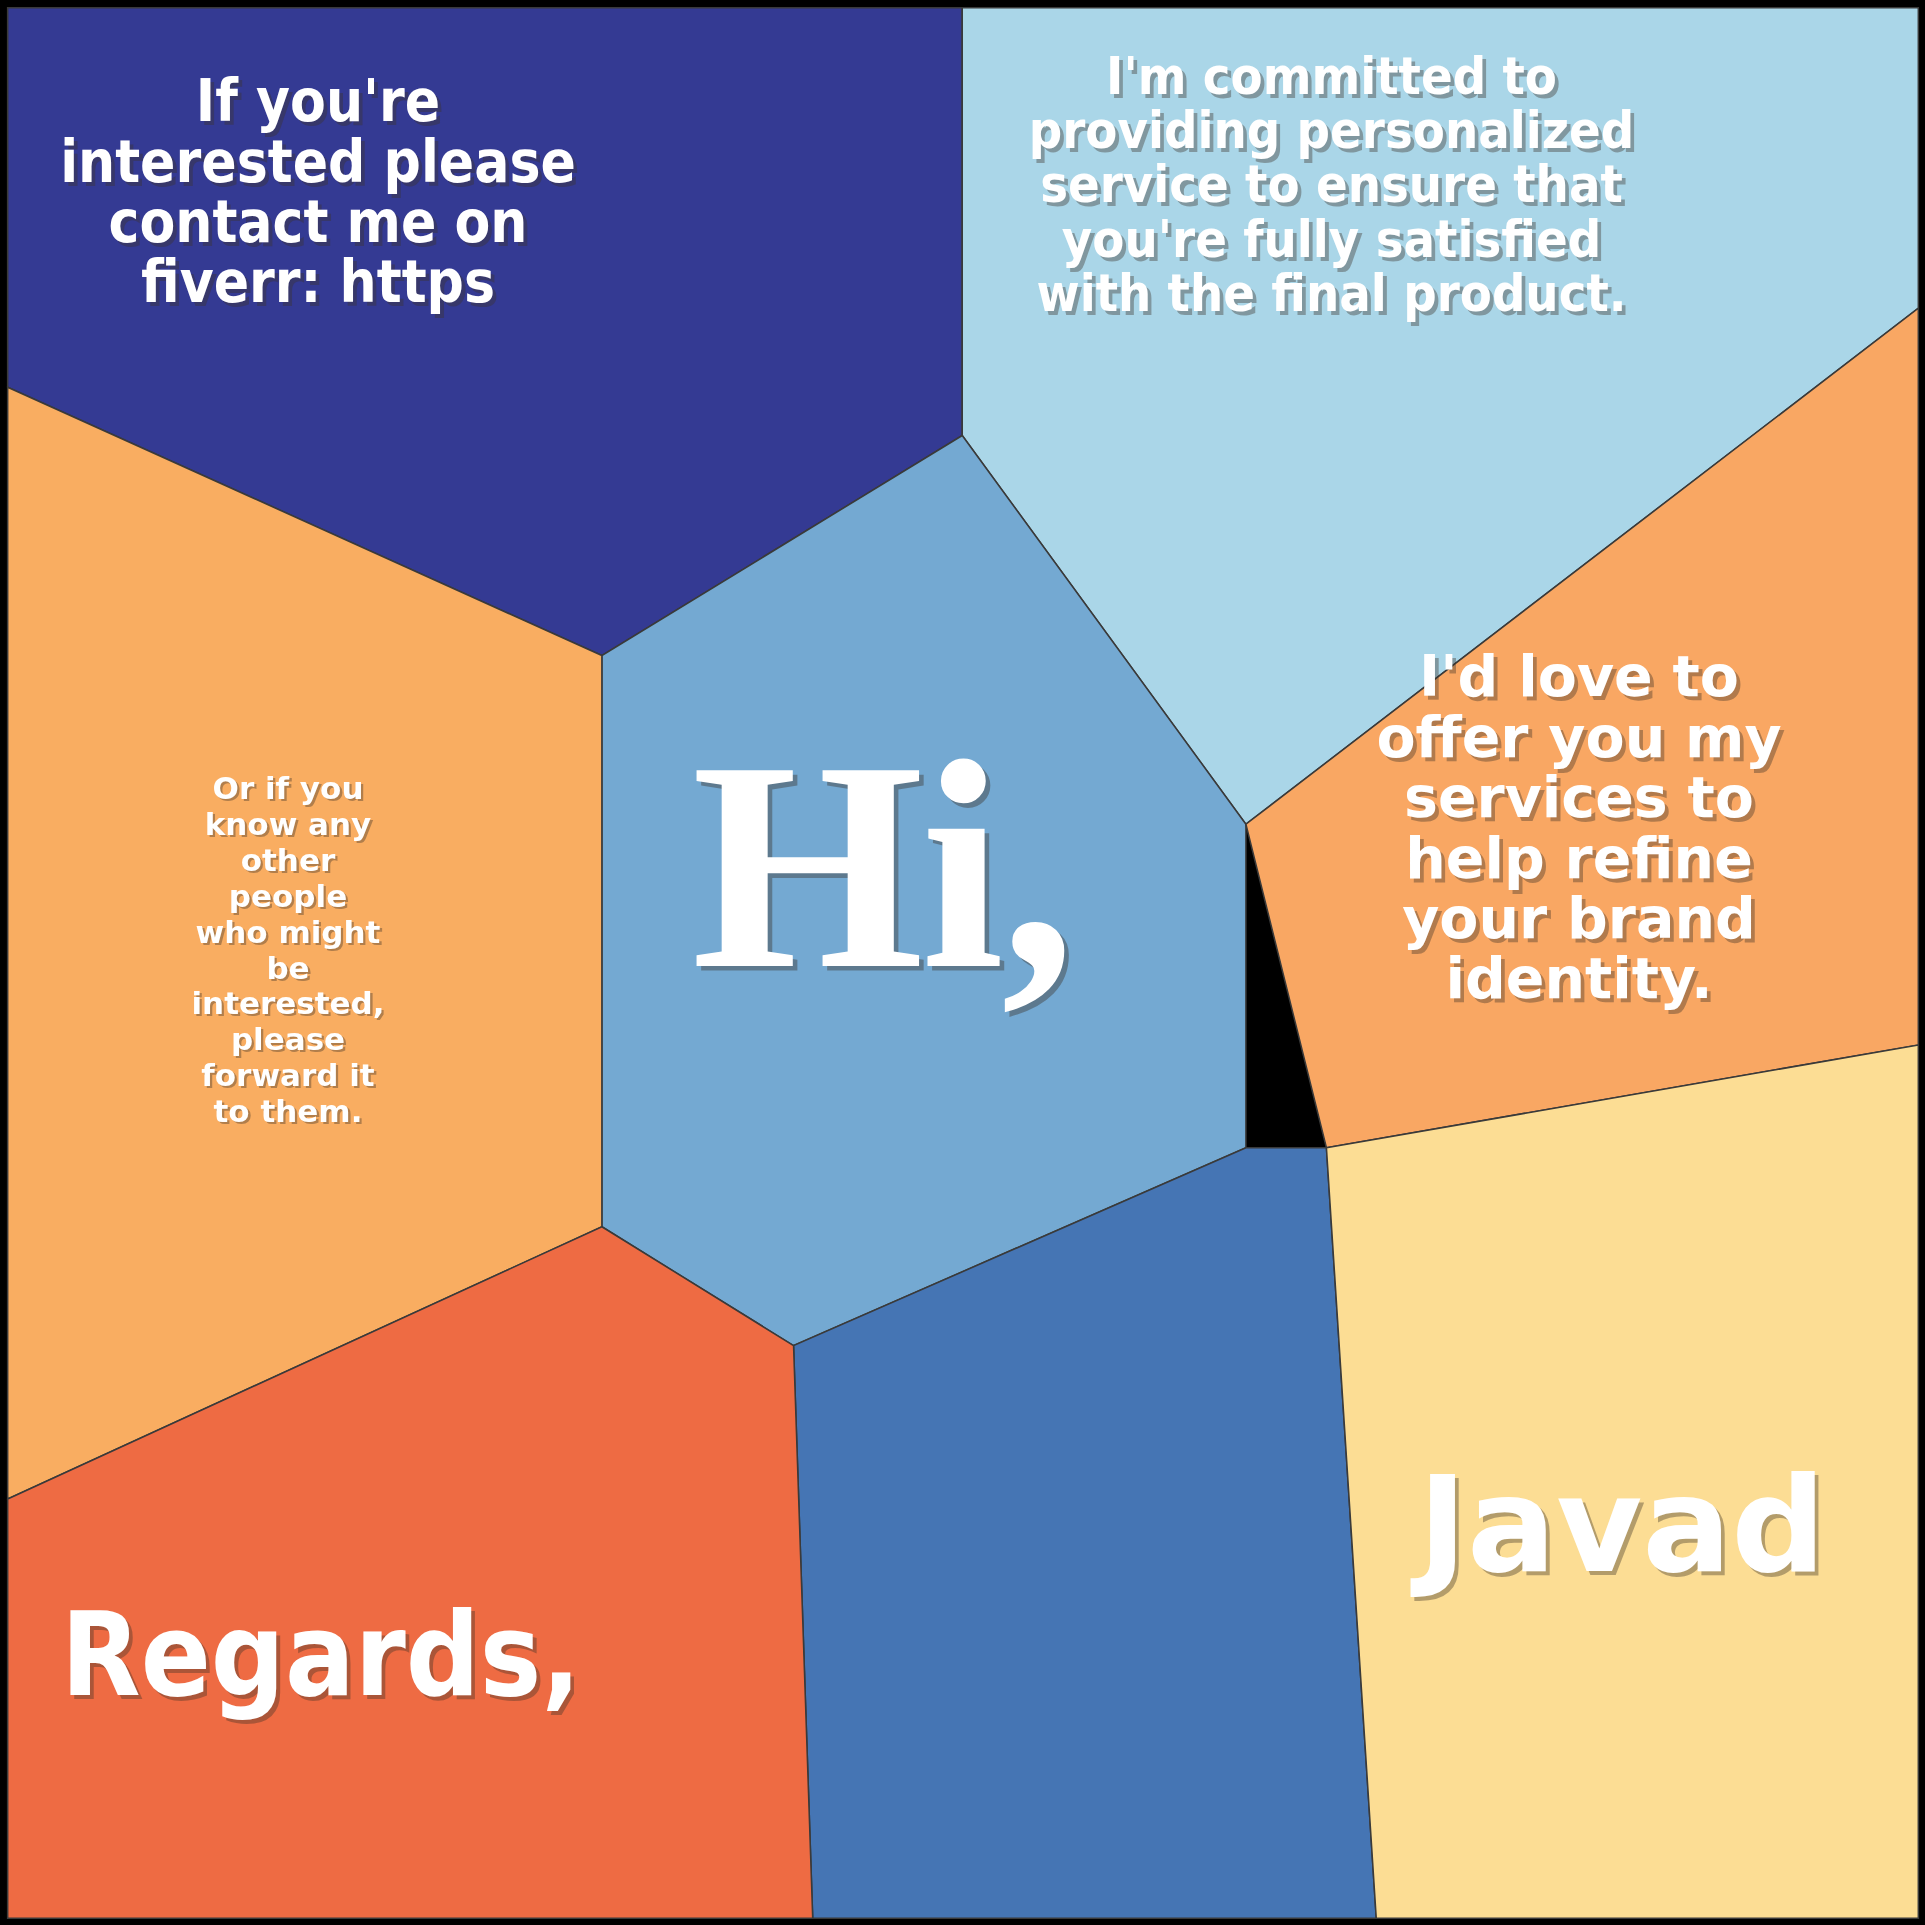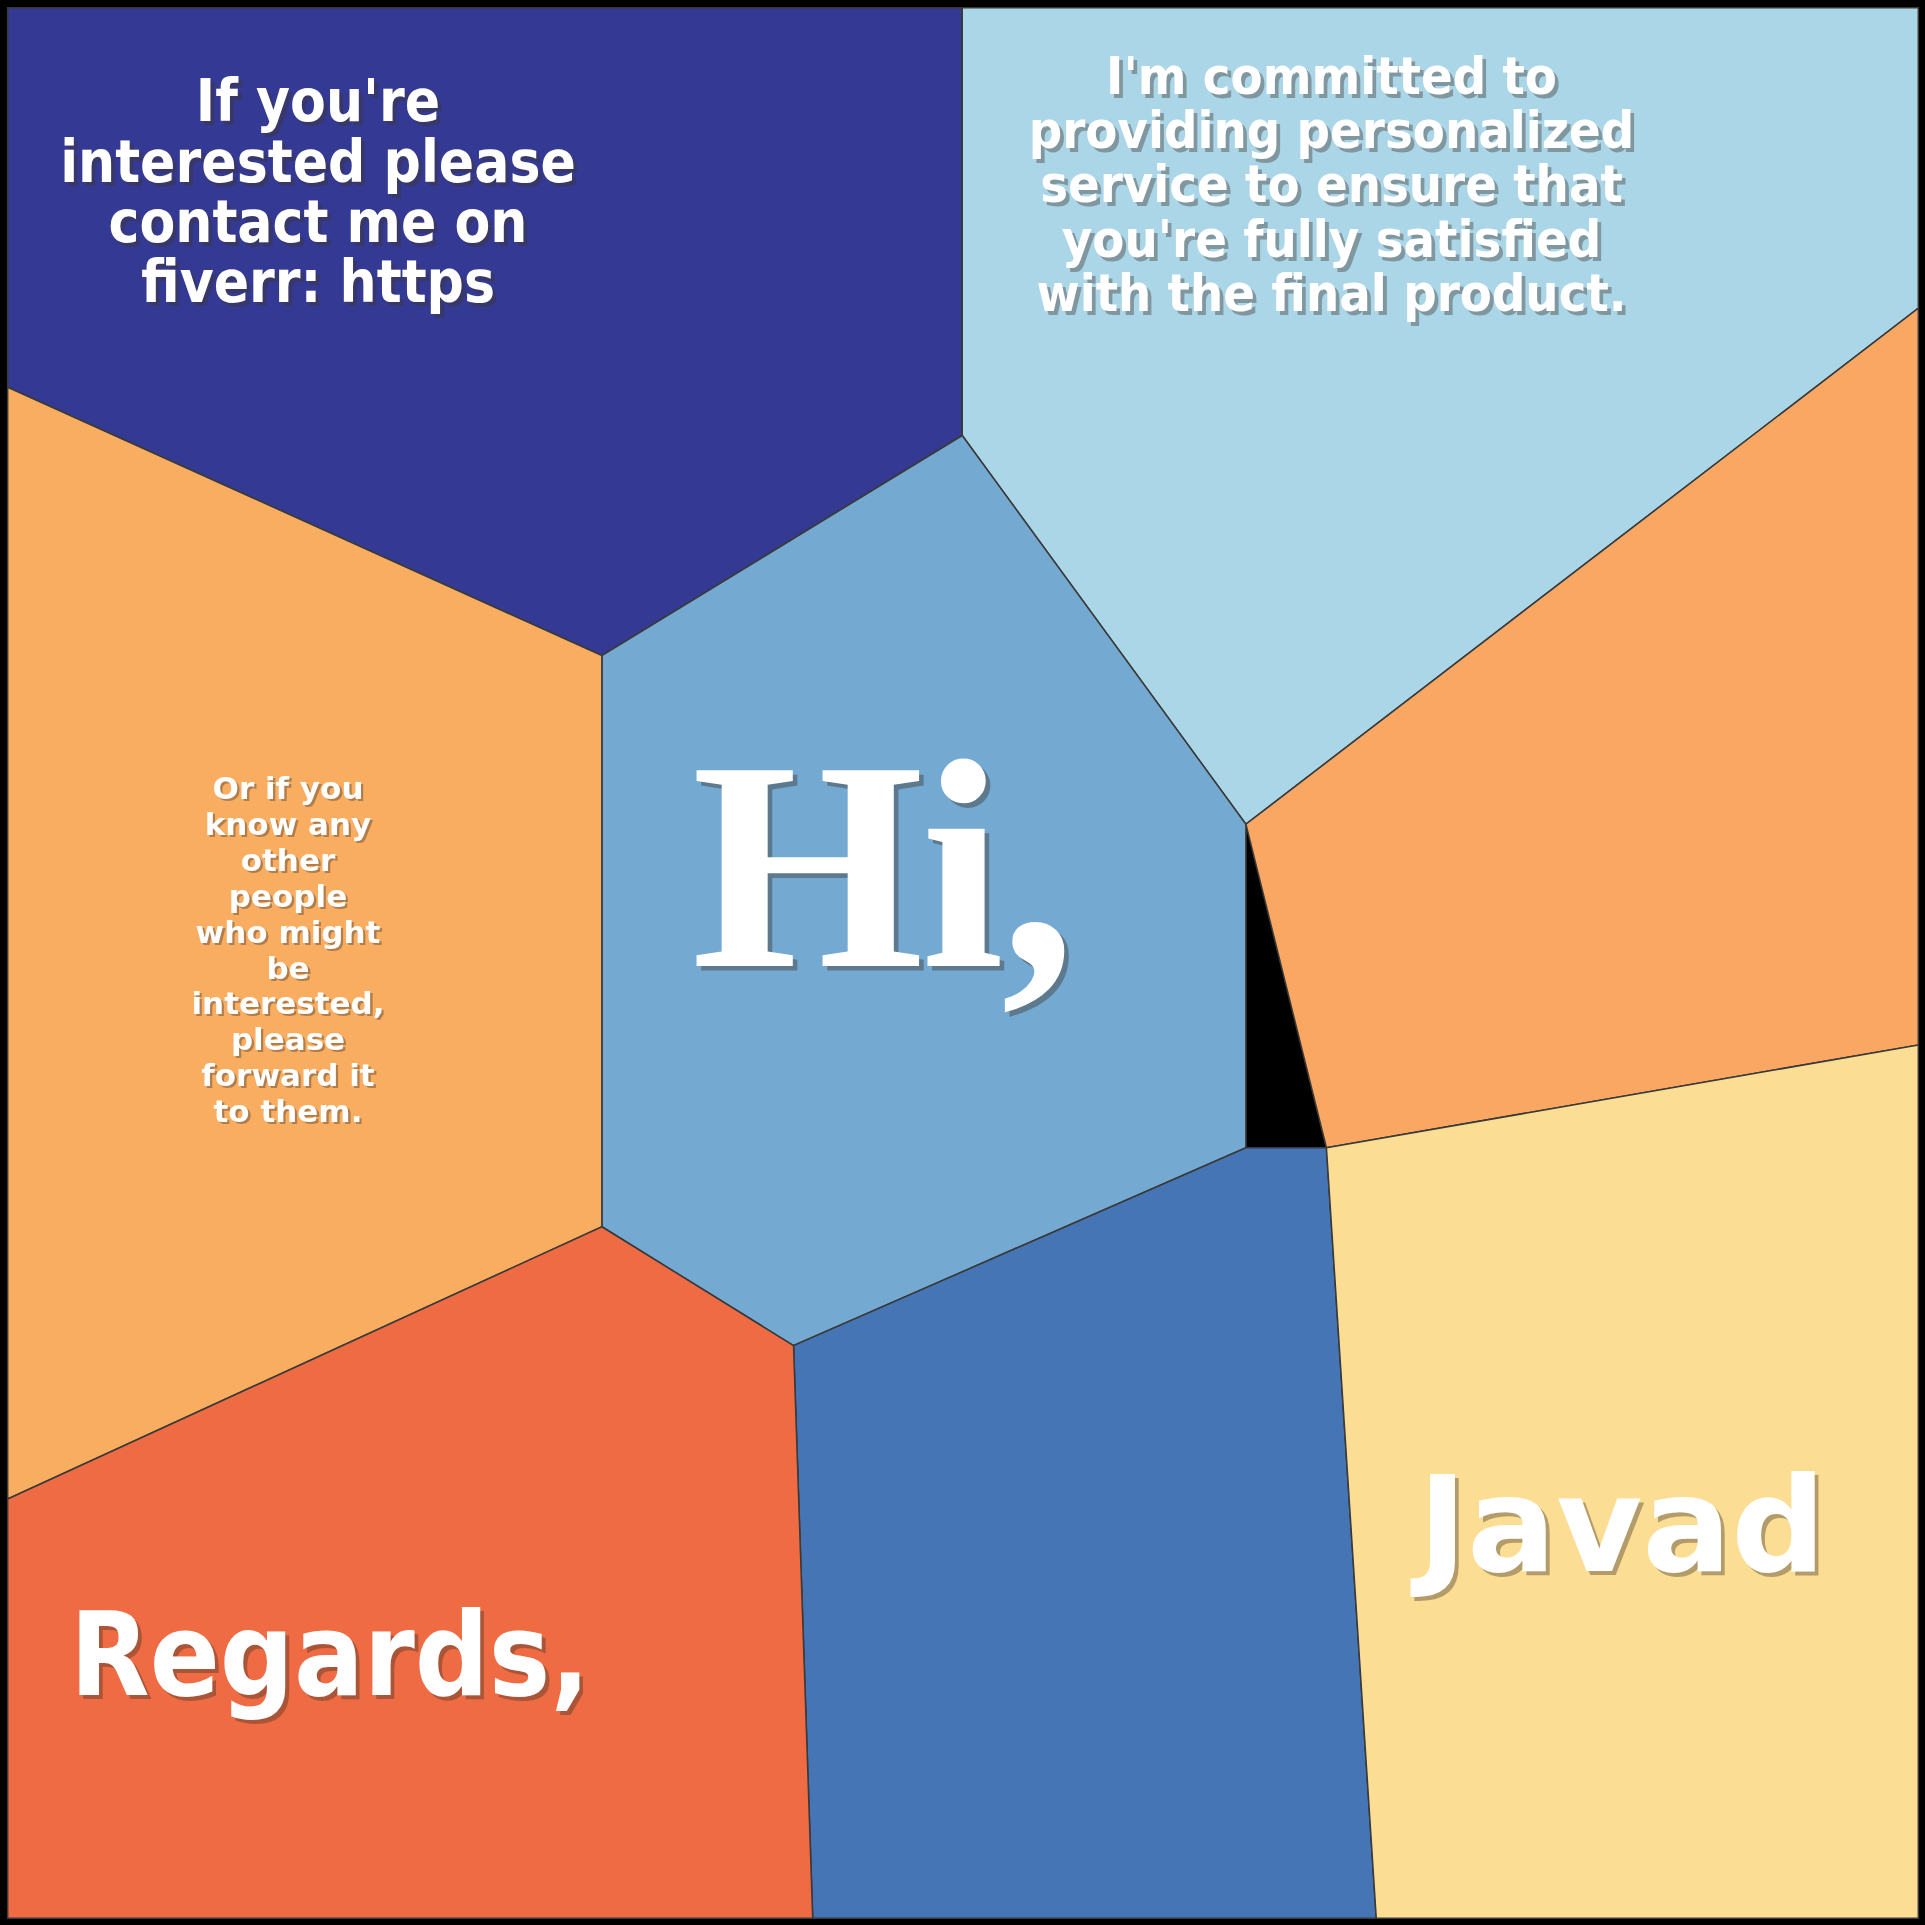--- a/index.html
+++ b/index.html
@@ -71,21 +71,20 @@
     left: 939px; top: 1411px; width: 353px; height: 429px;
     font-size: 44px;
     line-height: 1.08;
     font-family: "DejaVu Sans", sans-serif;
   }
   .t-regards {
     left: 61px; top: 1587px; width: 675px; height: 138px;
     justify-content: flex-start;
     font-size: 115px;
     font-family: "DejaVu Sans Condensed", "Liberation Sans Narrow", "Liberation Sans", sans-serif;
-    margin-left: 9px;
   }
   .t-javad {
     left: 1418px; top: 1449px; width: 506px; height: 153px;
     justify-content: flex-start;
     font-size: 132px;
     font-family: "DejaVu Sans", sans-serif;
   }
 </style>
 </head>
 <body>
@@ -123,20 +122,26 @@
 know any
 other
 people
 who might
 be
 interested,
 please
 forward it
 to them.</div>
 
+  <div class="cell-text t-offer">I'd love to
+offer you my
+services to
+help refine
+your brand
+identity.</div>
 
 
   <div class="cell-text t-regards">Regards,</div>
 
   <div class="cell-text t-javad">Javad</div>
 
 </div>
 
 
 </body></html>

